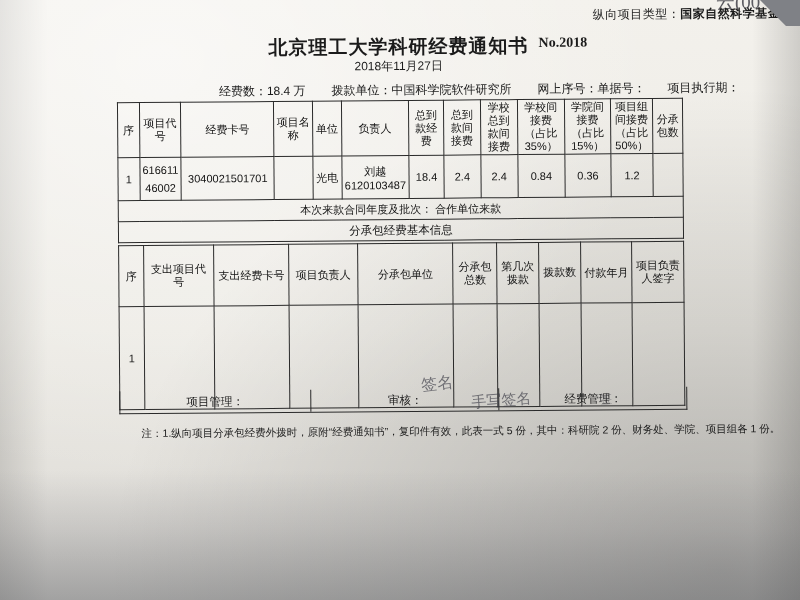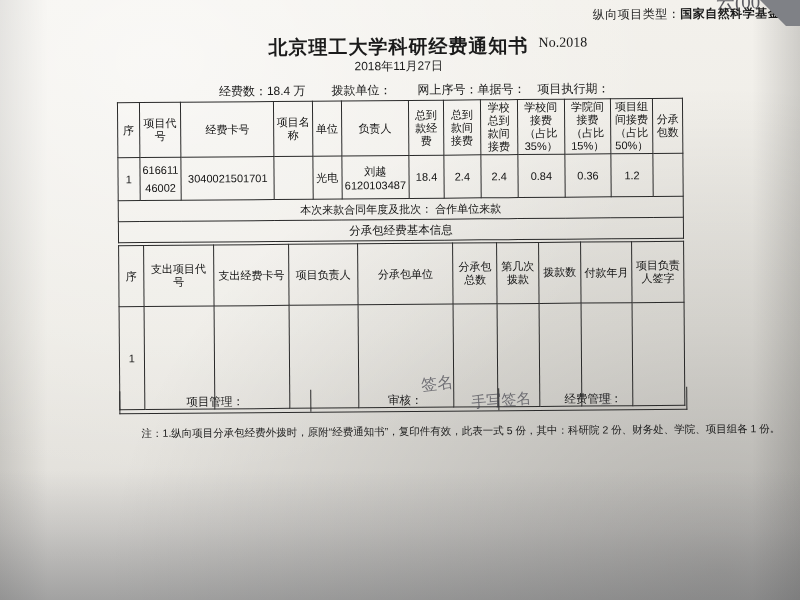--- a/index.html
+++ b/index.html
@@ -46,35 +46,35 @@
   .hand-tl{
     position:absolute;right:38px;top:-8px;font-size:19px;color:#2a2a33;
     font-family:"Liberation Serif","DejaVu Serif",serif;opacity:.75;
   }
   .title{
     position:absolute;left:0;top:34px;width:800px;text-align:center;
     font-size:19px;font-weight:bold;letter-spacing:1px;
     font-family:"Liberation Serif","DejaVu Serif",serif;
   }
   .title .no{
-    position:absolute;left:540px;top:2px;font-size:14px;font-weight:normal;letter-spacing:0;
+    position:absolute;left:540px;top:2px;font-size:14px;font-weight:bold;letter-spacing:0;
   }
   .subtitle{
     position:absolute;left:0;top:58px;width:800px;text-align:center;font-size:12px;
   }
   .metarow{
     position:absolute;left:120px;top:82px;width:600px;font-size:12px;
     display:flex;gap:0;justify-content:flex-start;
   }
   .metarow span{white-space:nowrap;}
   .m1{margin-left:100px;}
   .m2{margin-left:26px;}
   .m3{margin-left:26px;}
   .m4{}
-  .m5{margin-left:12px;}
+  .m5{margin-left:22px;}
 
   table.grid{
     position:absolute;border-collapse:collapse;
     font-size:11px;color:#121212;background:transparent;
   }
   table.grid td,table.grid th{
     border:1px solid #2a2a2a;text-align:center;vertical-align:middle;
     padding:1px 2px;font-weight:normal;
   }
   #t-main{left:118px;top:100px;width:566px;}
@@ -150,20 +150,21 @@
     <div class="title">
       <span>北京理工大学科研经费通知书</span>
       <span class="no">No.2018</span>
     </div>
     <div class="subtitle">2018年11月27日</div>
 
     <div class="metarow">
       <span class="m1">经费数：</span>
       <span>18.4 万</span>
       <span class="m2">拨款单位：</span>
+      <span>中国科学院软件研究所</span>
       <span class="m3">网上序号：</span>
       <span class="m4">单据号：</span>
       <span class="m5">项目执行期：</span>
     </div>
 
     <table class="grid" id="t-main">
       <tbody>
           <tr>
         <th class="c-seq">序</th>
         <th class="c-code">项目代号</th>

